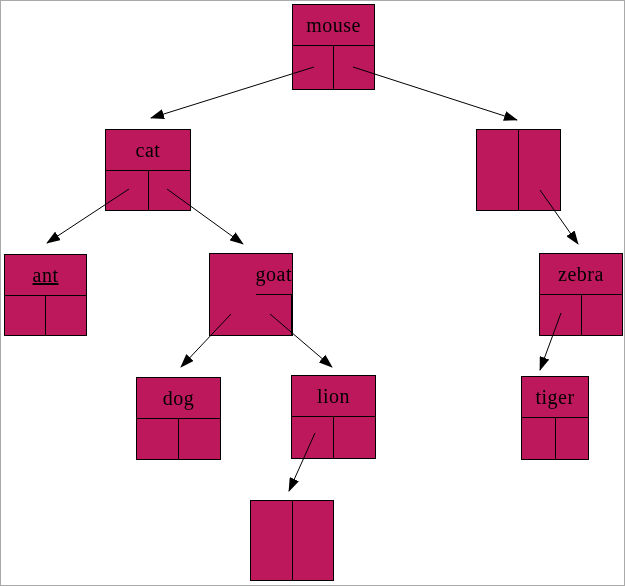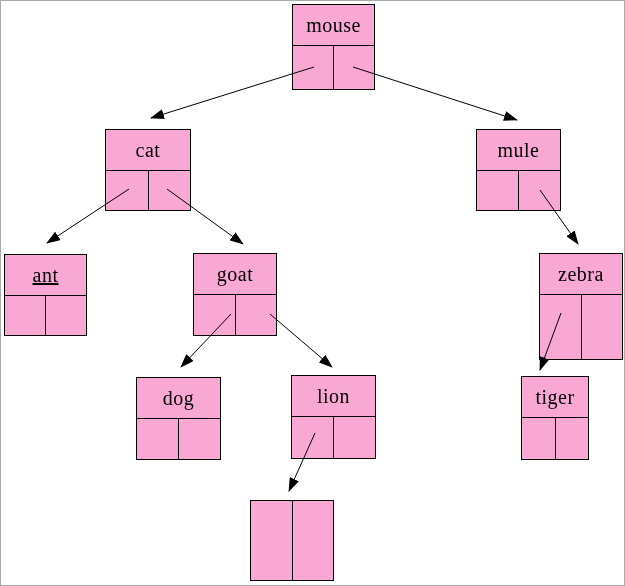--- a/index.html
+++ b/index.html
@@ -13,21 +13,21 @@
     width: 623px;
     height: 584px;
     background: #ffffff;
     border: 1px solid #aaaaaa;
     overflow: hidden;
   }
   .node {
     position: absolute;
     box-sizing: border-box;
     border: 1px solid #000000;
-    background: #f9a8d4;
+    background: #be185d;
     display: flex;
     flex-direction: column;
   }
   .node-label {
     box-sizing: border-box;
     border-bottom: 1px solid #000000;
     display: flex;
     align-items: center;
     justify-content: center;
     font-size: 20px;
@@ -65,41 +65,40 @@
         </div>
       </div>
       <div class="node" style="left: 104px; top: 128px; width: 86px; height: 82px;">
         <div class="node-label" style="height: 41px;">cat</div>
         <div class="node-cells">
           <div class="cell left"></div>
           <div class="cell right"></div>
         </div>
       </div>
       <div class="node" style="left: 475px; top: 128px; width: 85px; height: 82px;">
-        <div class="node-label" style="height: 41px;">mule</div>
         <div class="node-cells">
           <div class="cell left"></div>
           <div class="cell right"></div>
         </div>
       </div>
       <div class="node" style="left: 3px; top: 253px; width: 83px; height: 82px; text-decoration: underline;">
         <div class="node-label" style="height: 41px;">ant</div>
         <div class="node-cells">
           <div class="cell left"></div>
           <div class="cell right"></div>
         </div>
       </div>
-      <div class="node" style="left: 192px; top: 252px; width: 84px; height: 83px;">
+      <div class="node" style="left: 208px; top: 252px; width: 84px; height: 83px; align-items: flex-end;">
         <div class="node-label" style="height: 41px;">goat</div>
         <div class="node-cells">
           <div class="cell left"></div>
           <div class="cell right"></div>
         </div>
       </div>
-      <div class="node" style="left: 538px; top: 252px; width: 84px; height: 107px;">
+      <div class="node" style="left: 538px; top: 252px; width: 84px; height: 83px;">
         <div class="node-label" style="height: 41px;">zebra</div>
         <div class="node-cells">
           <div class="cell left"></div>
           <div class="cell right"></div>
         </div>
       </div>
       <div class="node" style="left: 135px; top: 376px; width: 85px; height: 83px;">
         <div class="node-label" style="height: 41px;">dog</div>
         <div class="node-cells">
           <div class="cell left"></div>

